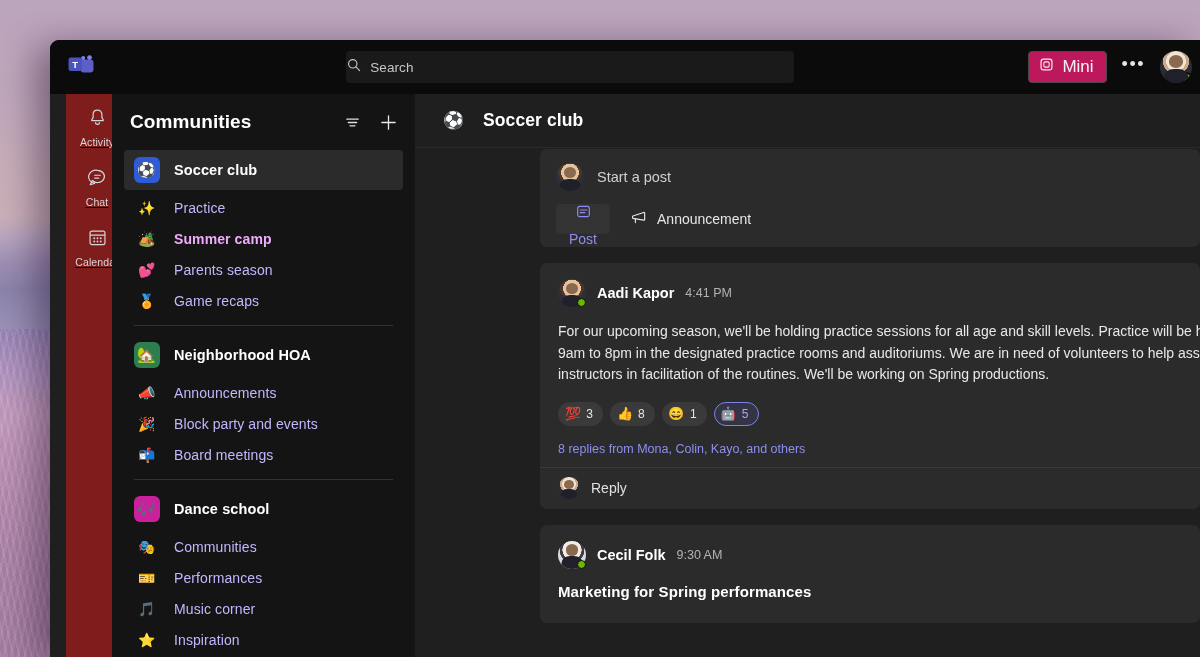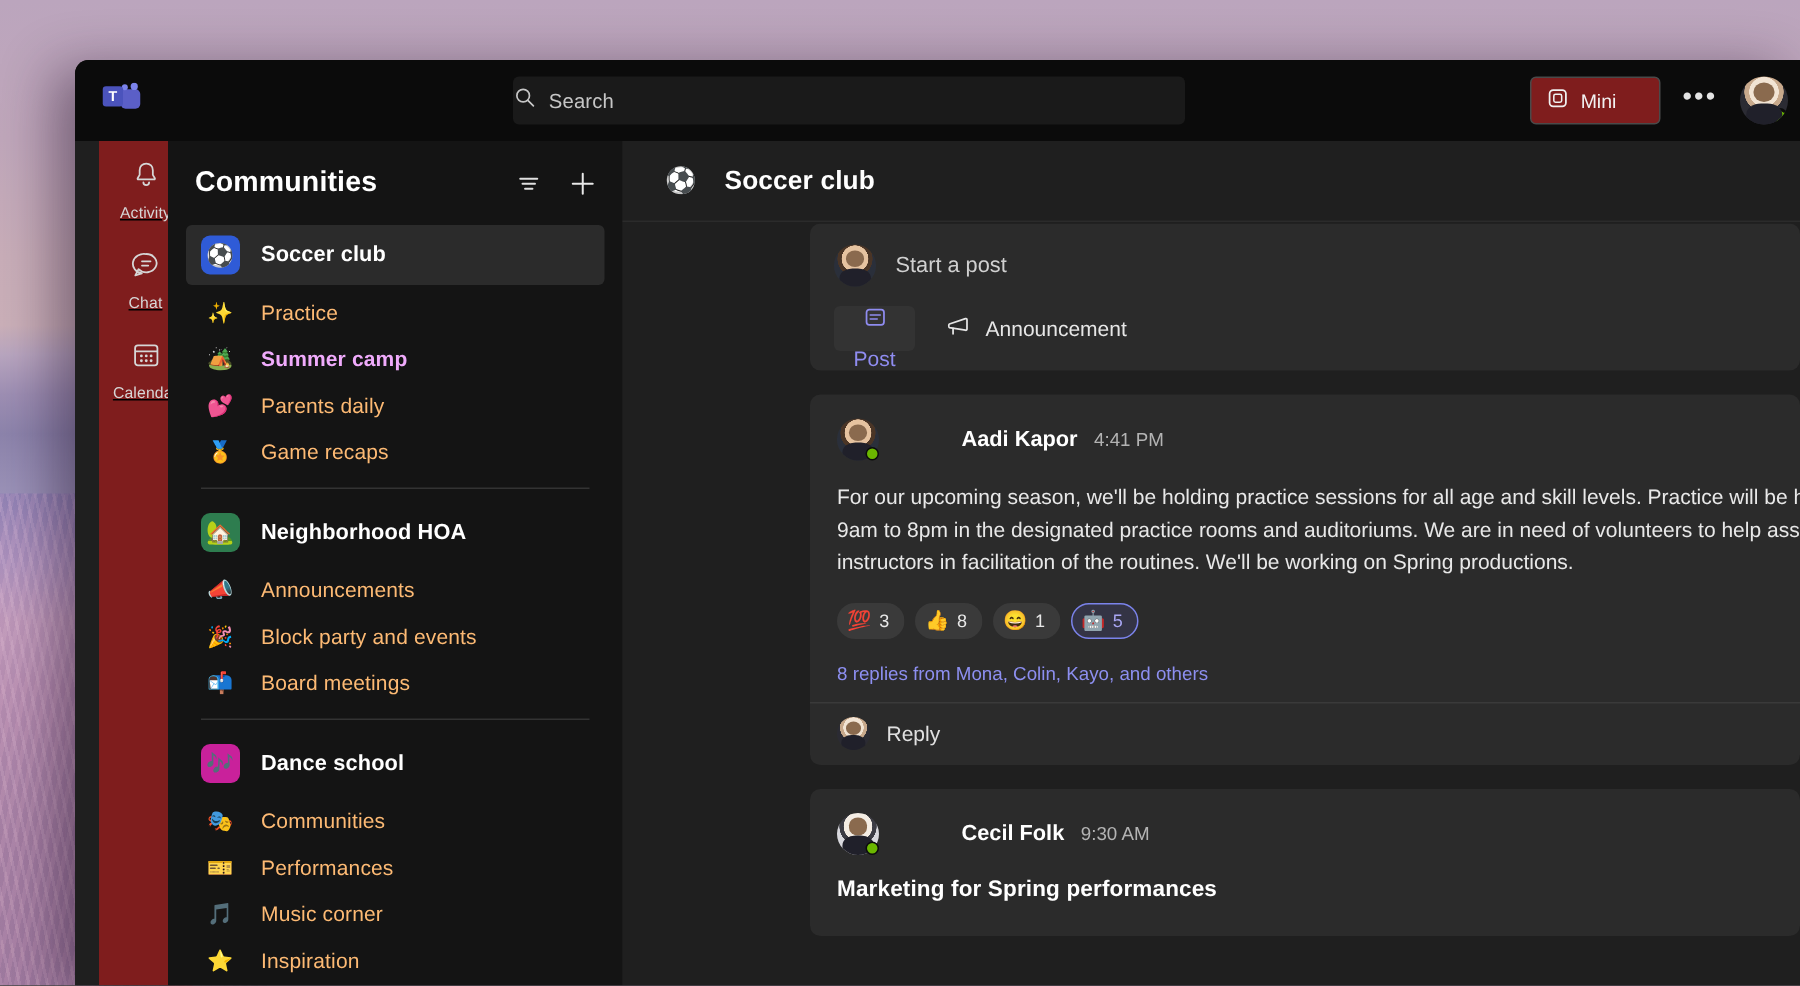--- a/index.html
+++ b/index.html
@@ -58,23 +58,23 @@
   .search-wrap { flex: 1; display: flex; justify-content: center; }
   .searchbox {
     width: 448px; height: 32px; background: #1a1a1a;
     border-radius: 4px; display: flex; align-items: center;
     gap: 9px; padding: 0 1px;
   }
   .searchbox .stext { color: #c6c6c6; font-size: 13.5px; letter-spacing: .1px;}
   .tb-right { display: flex; align-items: center; gap: 10px; padding-right: 8px; }
   .mini-btn {
     display:flex; align-items:center; gap:8px;
-    height: 32px; padding: 0 28px 0 10px;
+    height: 32px; padding: 0 12px 0 10px;
     border: 1px solid #4a4a4a; border-radius: 4px;
-    background: #7f1d1d; color: #f2f2f2; font-size: 13px;
+    background: #be185d; color: #f2f2f2; font-size: 17px;
   }
   .dots { color: #e4e4e4; font-size: 18px; letter-spacing: 1.5px; padding: 0 5px 6px 5px; }
   .avatar {
     width: 32px; height: 32px; border-radius: 50%;
     background: radial-gradient(circle at 50% 32%, #f2e4d4 0 36%, #c8a98c 37% 48%, #2b2b33 49% 100%);
     position: relative; flex: none; overflow: hidden;
   }
   .avatar::before{
     content:""; position:absolute; left:27%; top:14%; width:46%; height:40%;
     border-radius:50%; background:#8a6a4e;
@@ -130,21 +130,21 @@
   .grp-avatar {
     width: 26px; height: 26px; border-radius: 6px; flex: none;
     display: flex; align-items: center; justify-content: center; font-size: 15px;
   }
   .grp-name { color: #ffffff; font-size: 14.5px; font-weight: bold; letter-spacing: .1px; }
   .chan {
     display: flex; align-items: center; gap: 14px;
     height: 31px; padding: 0 10px; border-radius: 4px;
   }
   .chan-ic { width: 26px; text-align: center; font-size: 14px; flex: none; }
-  .chan-label { color: #fdba74; font-size: 14px; letter-spacing: .1px; }
+  .chan-label { color: #c4b5fd; font-size: 14px; letter-spacing: .1px; }
   .chan-label.bold { font-weight: bold; color: #f0abfc; }
   .divider { height: 1px; background: #333333; margin: 9px 22px 9px 22px; }
 
   
   .content {
     position: absolute; left: 365px; top: 54px; right: 0; bottom: 0;
     background: #1f1f1f;
   }
   .content-head {
     height: 54px; display: flex; align-items: center; gap: 14px; padding-left: 24px;
@@ -164,21 +164,21 @@
     display: flex; align-items: center; gap: 9px;
     height: 30px; padding: 0 13px; border-radius: 4px;
     color: #e6e6e6; font-size: 14px;
   }
   .cbtn.sel { background: #333333; color: #8f8cf0; flex-direction: column; }
 
   .post { padding: 0 0 0 0; }
   .post-inner { padding: 16px 18px 10px 18px; }
   .post-head { display: flex; align-items: center; gap: 11px; margin-bottom: 14px; }
   .av-wrap { position: relative; width: 28px; height: 28px; flex: none; }
-  .pname { color: #ffffff; font-size: 14.5px; font-weight: bold; margin-left: 44px; }
+  .pname { color: #ffffff; font-size: 14.5px; font-weight: bold; }
   .ptime { color: #b3b3b3; font-size: 12.5px; }
   .ptitle { color: #ffffff; font-size: 15px; font-weight: bold; margin-bottom: 13px; letter-spacing: .1px; }
   .pbody { color: #e8e8e8; font-size: 14px; line-height: 21.5px; width: 740px; white-space: pre-wrap; }
   .reactions { display: flex; gap: 7px; margin-top: 16px; }
   .react {
     display: flex; align-items: center; gap: 5px;
     height: 24px; padding: 0 9px 0 6px;
     background: #3a3a3a; border-radius: 12px; border: 1px solid transparent;
     font-size: 12px; color: #e8e8e8;
   }
@@ -311,21 +311,21 @@
             <div class="chan">
               <span class="chan-ic">✨</span>
               <span class="chan-label">Practice</span>
             </div>
             <div class="chan">
               <span class="chan-ic">🏕️</span>
               <span class="chan-label bold">Summer camp</span>
             </div>
             <div class="chan">
               <span class="chan-ic">💕</span>
-              <span class="chan-label">Parents daily</span>
+              <span class="chan-label">Parents season</span>
             </div>
             <div class="chan">
               <span class="chan-ic">🏅</span>
               <span class="chan-label">Game recaps</span>
             </div>
           </div>
           <div class="divider"></div>
           <div class="group">
             <div class="grp-header">
               <div class="grp-avatar" style="background: rgb(46, 125, 79);">🏡</div>

